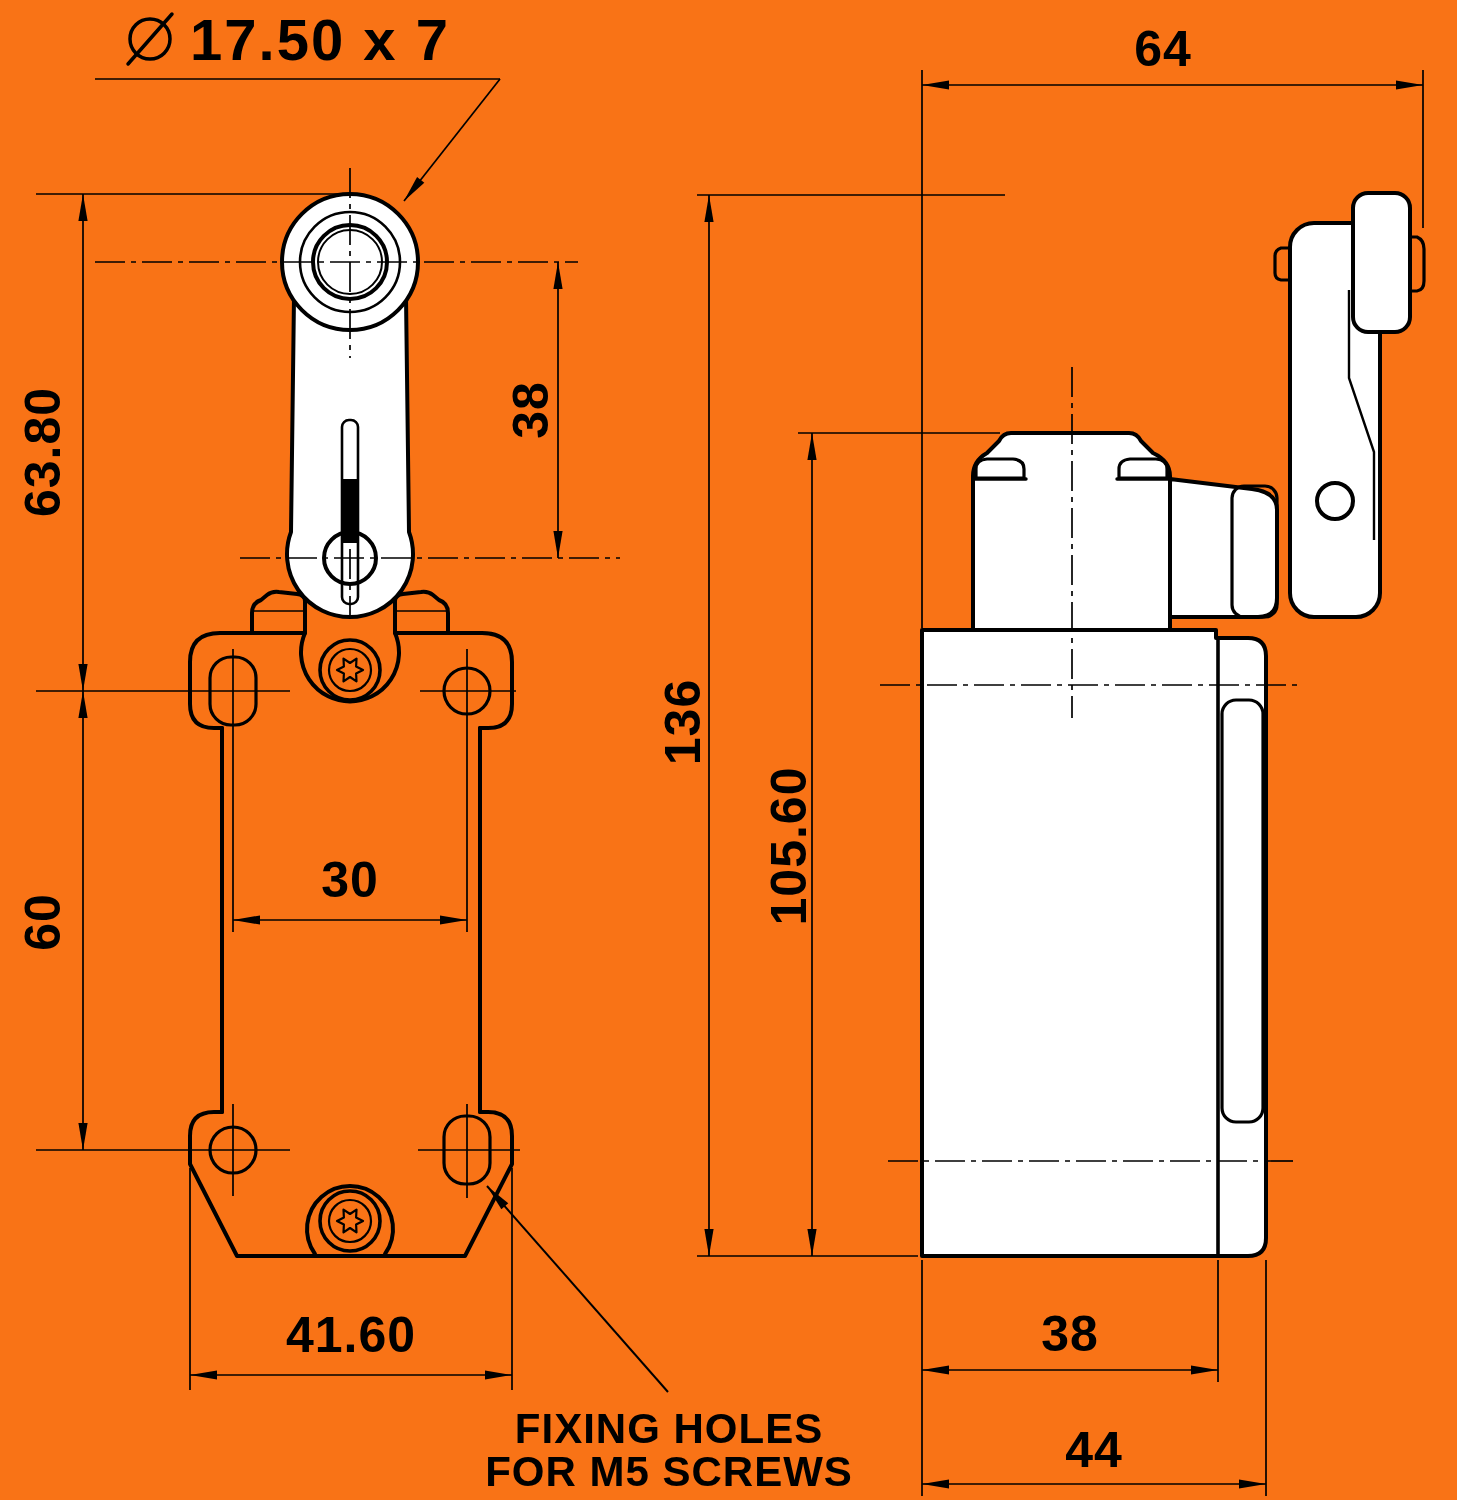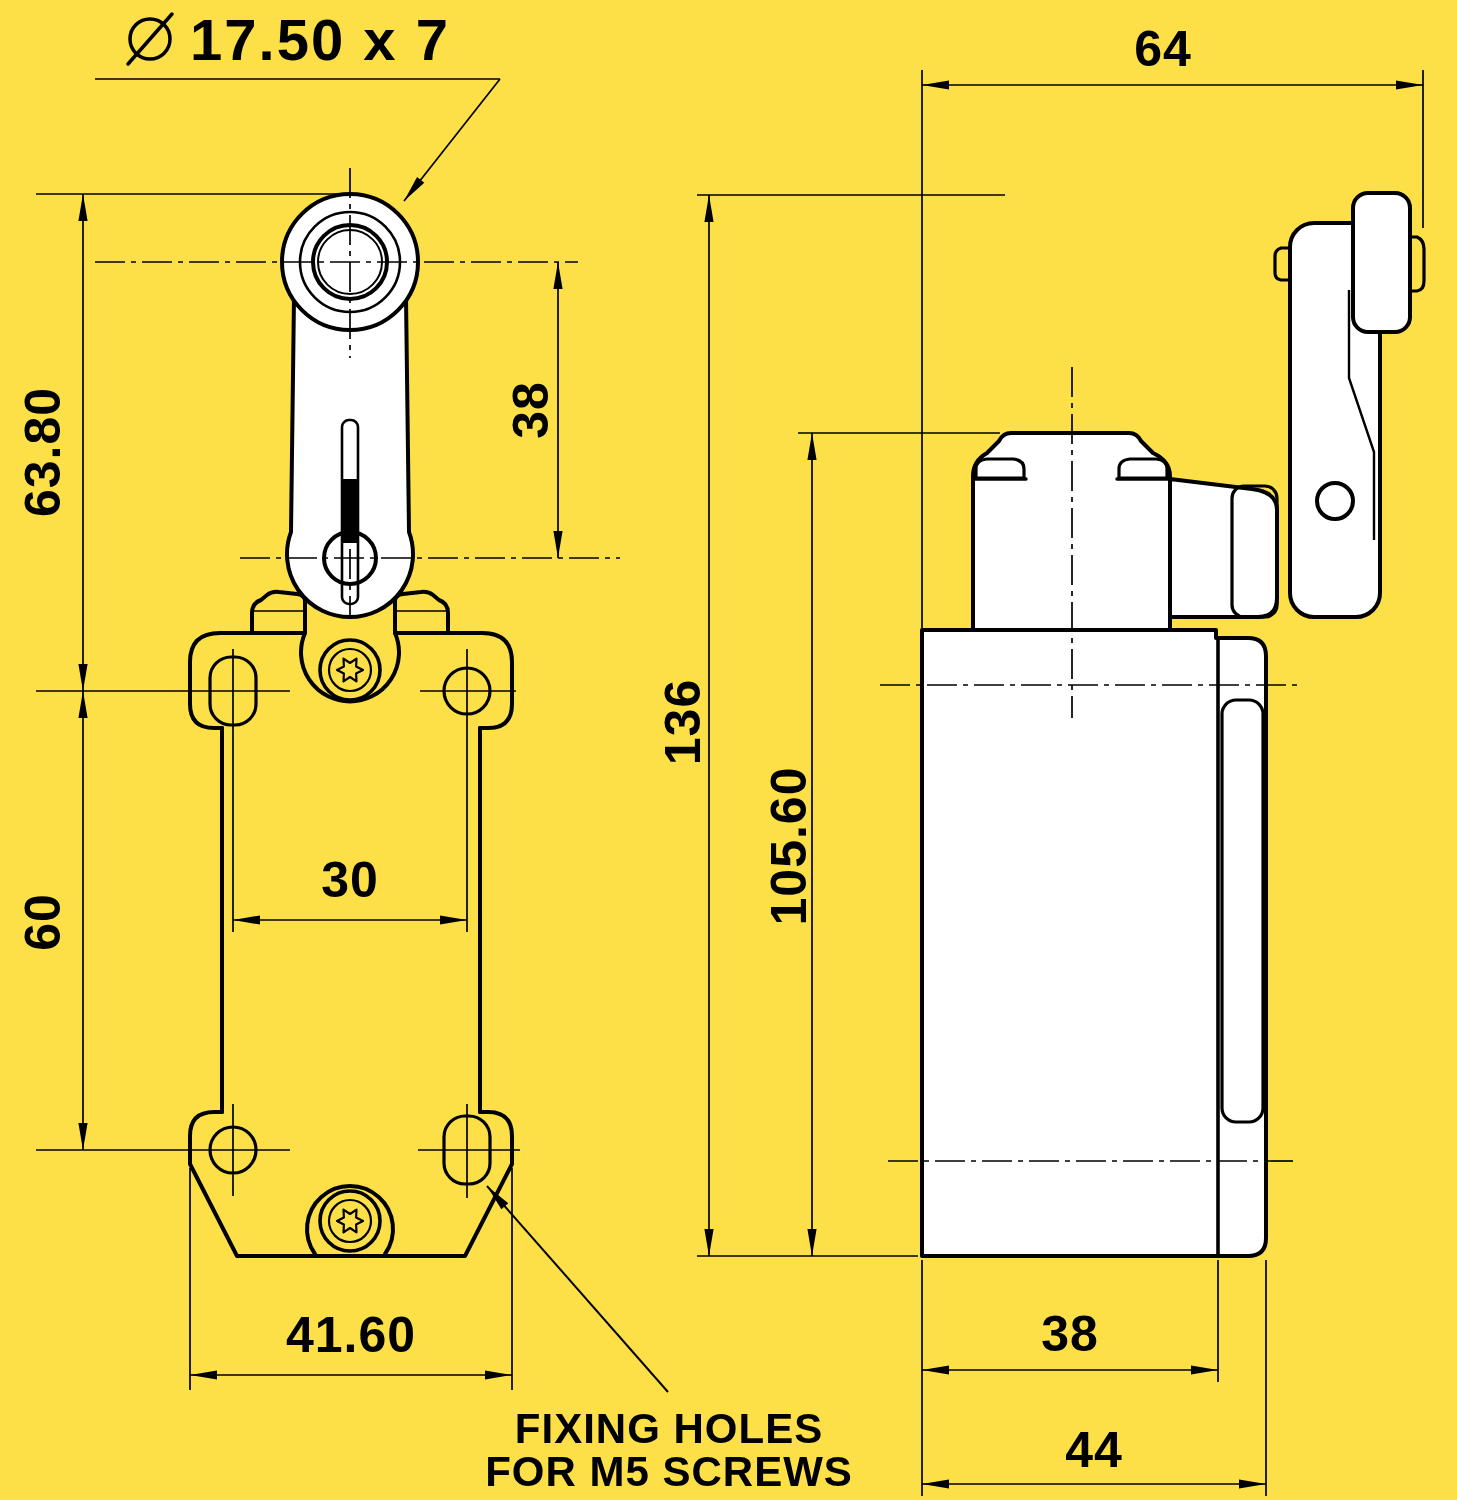--- a/index.html
+++ b/index.html
@@ -1,16 +1,16 @@
 <!DOCTYPE html>
 <html><head>
 <meta charset="utf-8">
 <style>
   html,body{margin:0;padding:0;background:#ffffff;}
-  .stage{width:1457px;height:1500px;background:#fde047;position:relative;}
+  .stage{width:1457px;height:1500px;background:#f97316;position:relative;}
   svg{display:block;}
   .ol{stroke:#000;stroke-width:4;fill:none;stroke-linecap:round;stroke-linejoin:round;}
   .olf{fill:#fff;}
   .md{stroke:#000;stroke-width:3.2;fill:none;stroke-linecap:round;stroke-linejoin:round;}
   .thin{stroke:#000;stroke-width:1.7;fill:none;}
   .cl{stroke:#000;stroke-width:1.7;fill:none;stroke-dasharray:30 6 5 6;}
   .dim{stroke:#000;stroke-width:1.7;fill:none;}
   text{font-family:"Liberation Sans","DejaVu Sans",sans-serif;font-weight:700;fill:#000;}
   .t50{font-size:50px;letter-spacing:1px;}
   .t58{font-size:58px;letter-spacing:2px;}

